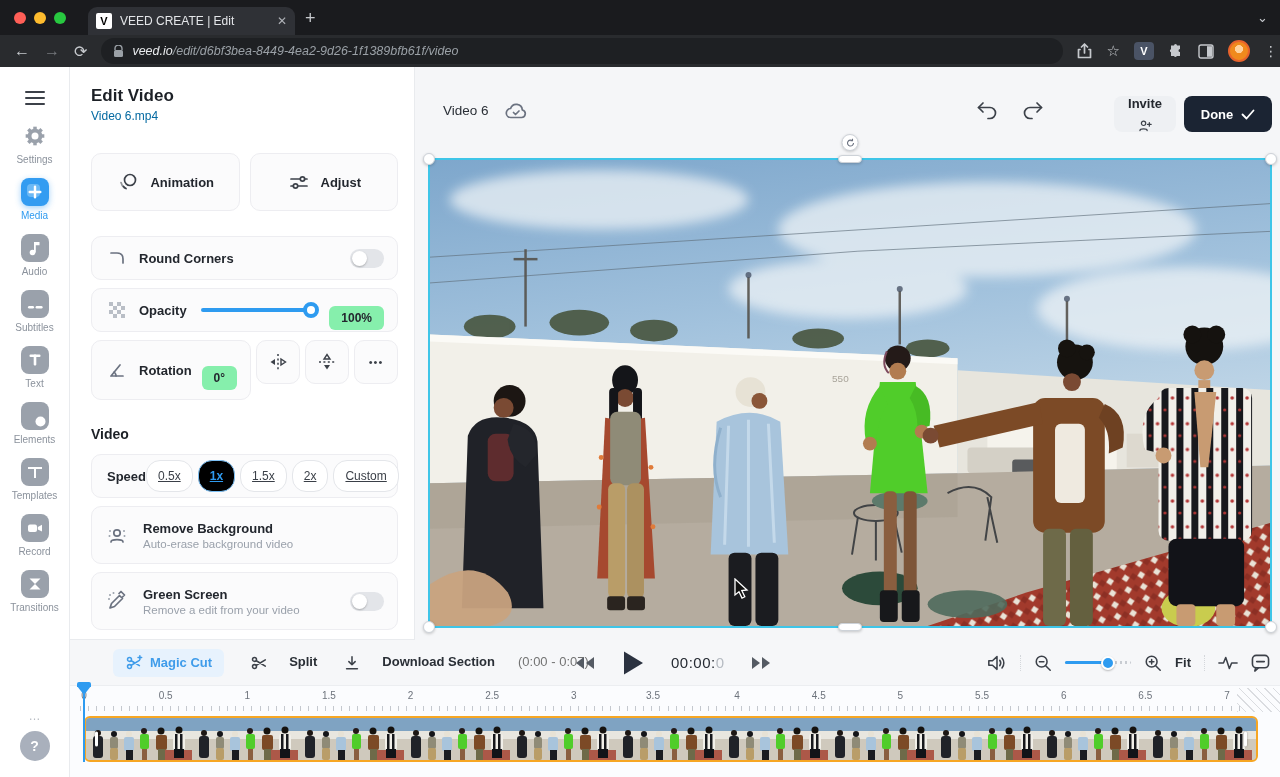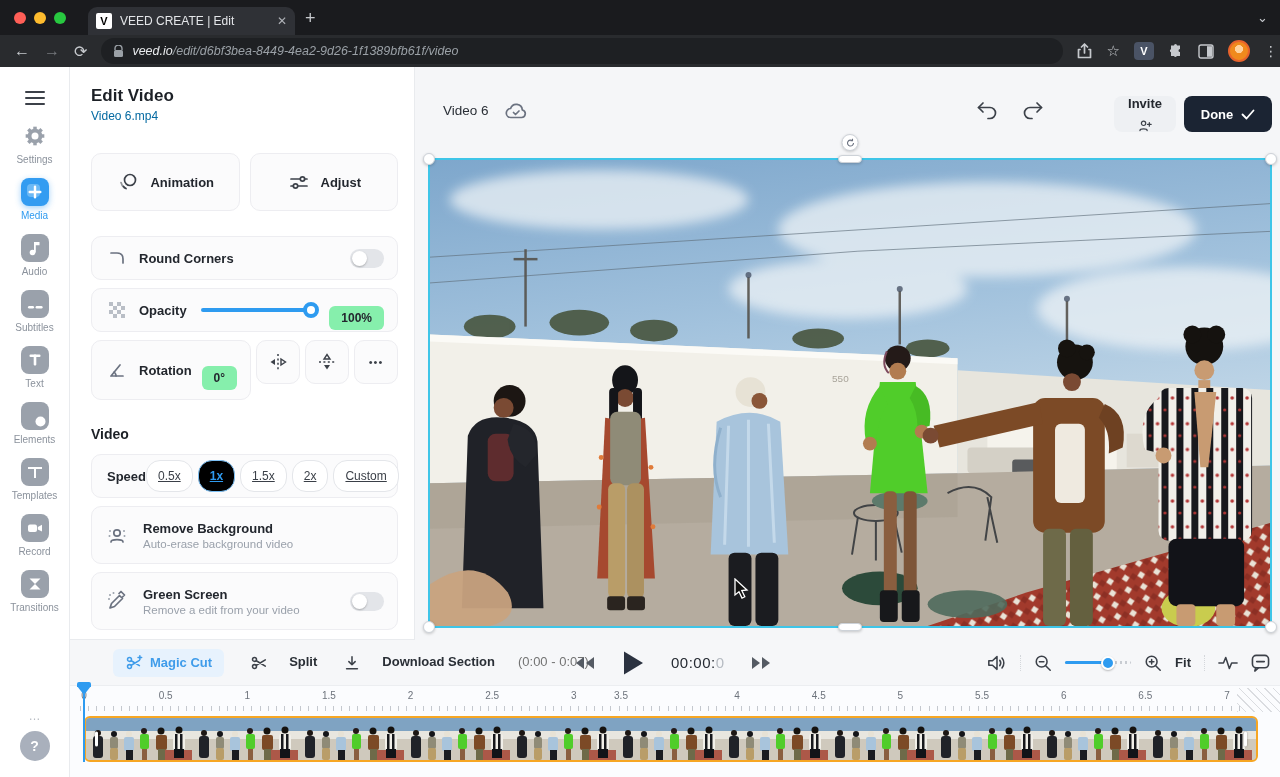--- a/index.html
+++ b/index.html
@@ -721,21 +721,21 @@
 
   <div class="timeline">
     <div class="ruler-labels">
         <span style="left: 14px;">0</span>
         <span style="left: 95.64px;">0.5</span>
         <span style="left: 177.28px;">1</span>
         <span style="left: 258.92px;">1.5</span>
         <span style="left: 340.56px;">2</span>
         <span style="left: 422.2px;">2.5</span>
         <span style="left: 503.84px;">3</span>
-        <span style="left: 551px; text-align: right;">3.5</span>
+        <span style="left: 583px; text-align: right;">3.5</span>
         <span style="left: 667.12px;">4</span>
         <span style="left: 748.76px;">4.5</span>
         <span style="left: 830.4px;">5</span>
         <span style="left: 912.04px;">5.5</span>
         <span style="left: 993.68px;">6</span>
         <span style="left: 1075.32px;">6.5</span>
         <span style="left: 1156.96px;">7</span>
       </div>
     <div class="tick-row"></div>
     <div class="hatch"></div>

